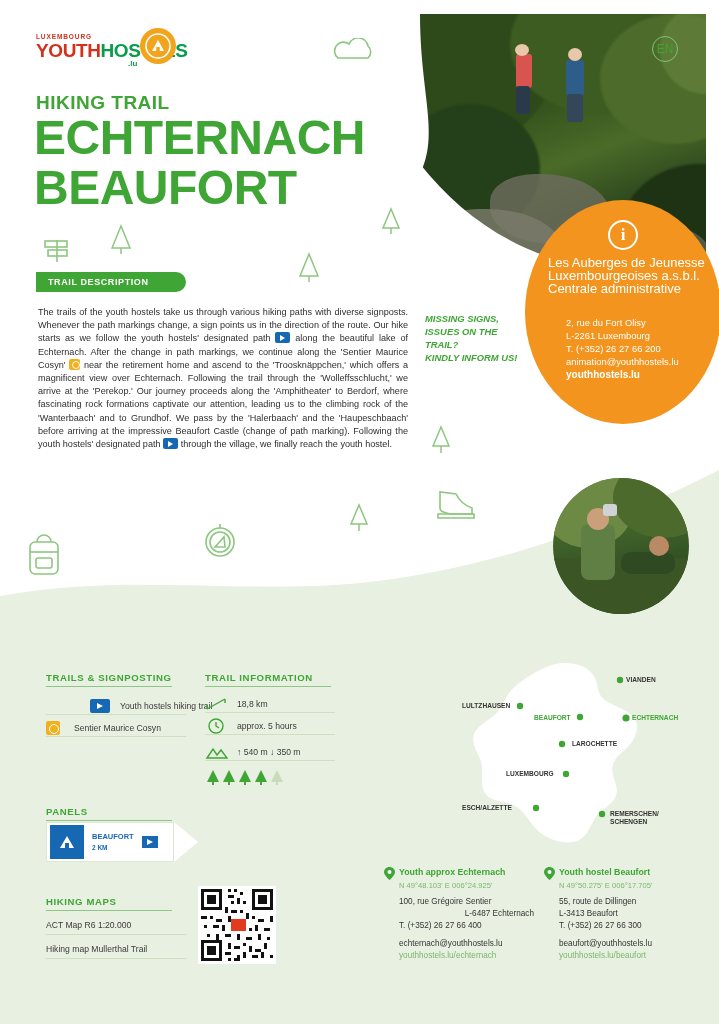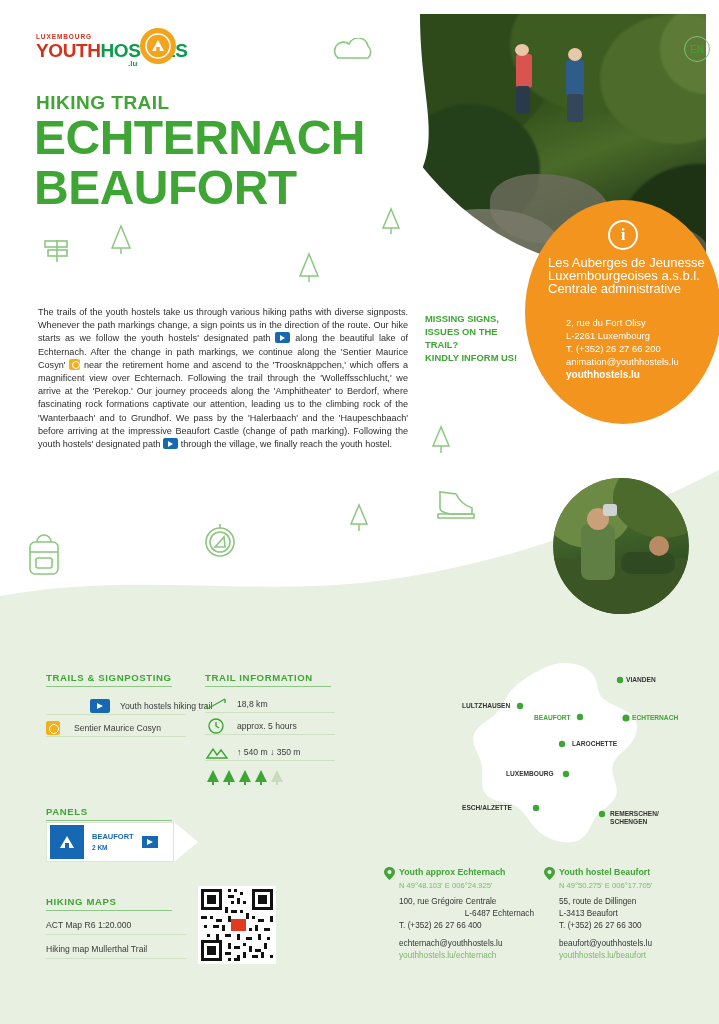--- a/index.html
+++ b/index.html
@@ -141,21 +141,21 @@
     color:#fff; font-size:13px; line-height:13px;
   }
   .addr2 {
     position:absolute; left:566px; top:316px; width:160px;
     color:#fff; font-size:9.4px; line-height:13px;
   }
   .addr2 .web { font-weight:bold; font-size:10px; }
 
   .missing {
     position:absolute; left:425px; top:312px; width:120px;
-    color:#3fa535; font-size:9.4px; font-weight:bold; line-height:13px;
+    color:#3fa535; font-size:9.4px; font-weight:bold; line-height:13px;font-style:italic;
   }
 
   
   .photo-round {
     position:absolute; left:553px; top:478px;
     width:136px; height:136px; border-radius:50%;
     overflow:hidden;
     background: linear-gradient(170deg,#5d7a3a 0%,#41632a 40%,#2f4d22 70%,#24391a 100%);
   }
 
@@ -214,23 +214,23 @@
 
   
   .mapbox { position:absolute; left:440px; top:660px; width:260px; height:190px; }
 
   .contact-col { position:absolute; font-size:8.2px; line-height:12px; color:#333; }
   .contact-title { color:#3fa535; font-weight:bold; font-size:8.8px; }
   .contact-coord { color:#7ab86a; font-size:7.6px; }
   .contact-link { color:#7ab86a; }
 
   .lang-badge {
-    position:absolute; left:684px; top:36px; width:26px; height:26px;
+    position:absolute; left:652px; top:36px; width:26px; height:26px;
     border-radius:50%; border:1.5px solid #7cc47a; color:#3fa535;
-    font-size:10px; font-weight:normal; display:flex; align-items:center; justify-content:center;
+    font-size:12px; font-weight:normal; display:flex; align-items:center; justify-content:center;
   }
 </style>
 </head>
 <body>
 
 <div id="page">
 
   <svg class="bottom-bg" viewBox="0 0 719 1024" preserveAspectRatio="none">
     <path d="M0,596 C140,570 260,600 400,578 C520,559 620,520 719,470 L719,1024 L0,1024 Z" fill="#e8f0e2"></path>
     <path d="M0,636 C150,612 270,640 410,620 C540,601 640,566 719,520 L719,1024 L0,1024 Z" fill="#e8f0e2"></path>
@@ -343,20 +343,21 @@
       <line x1="20" y1="4" x2="20" y2="8"></line>
     </g>
   </svg>
   <svg class="deco" style="left:432px;top:486px;" width="48" height="36" viewBox="0 0 48 36">
     <g stroke="#8cc77f" stroke-width="1.6" fill="none">
       <path d="M8 6 L8 22 C8 26 12 26 18 28 L40 28 L40 22 C34 20 28 16 24 8 Z"></path>
       <path d="M6 28 L42 28 L42 32 L6 32 Z"></path>
     </g>
   </svg>
 
+  <div class="td-tab">TRAIL DESCRIPTION</div>
   <div class="td-body">
     <span>The trails of the youth hostels take us through various hiking paths with diverse signposts. Whenever the path markings change, a sign points us in the direction of the route. Our hike starts as we follow the youth hostels' designated path</span>
     <span class="inline-badge-blue"></span>
     <span>along the beautiful lake of Echternach. After the change in path markings, we continue along the 'Sentier Maurice Cosyn'</span>
     <span class="inline-badge-yellow"></span>
     <span>near the retirement home and ascend to the 'Troosknäppchen,' which offers a magnificent view over Echternach. Following the trail through the 'Wolleffsschlucht,' we arrive at the 'Perekop.' Our journey proceeds along the 'Amphitheater' to Berdorf, where fascinating rock formations captivate our attention, leading us to the climbing rock of the 'Wanterbaach' and to Grundhof. We pass by the 'Halerbaach' and the 'Haupeschbaach' before arriving at the impressive Beaufort Castle (change of path marking). Following the youth hostels' designated path</span>
     <span class="inline-badge-blue"></span>
     <span>through the village, we finally reach the youth hostel.</span>
   </div>
 
@@ -587,21 +588,21 @@
 
   <div class="contact-col" style="left:384px; top:866px; width:150px;">
     <div style="display:flex;align-items:flex-start;">
       <svg width="11" height="13" viewBox="0 0 11 13" style="margin-right:4px;margin-top:1px;">
         <path d="M5.5 0 C8.5 0 11 2.3 11 5 C11 8.6 5.5 13 5.5 13 C5.5 13 0 8.6 0 5 C0 2.3 2.5 0 5.5 0 Z" fill="#3fa535"></path>
         <circle cx="5.5" cy="5" r="2" fill="#ffffff"></circle>
       </svg>
       <span class="contact-title">Youth approx Echternach</span>
     </div>
     <div class="contact-coord" style="margin-left:15px;">N 49°48.103' E 006°24.925'</div>
-    <div style="margin-left:15px;margin-top:4px;">100, rue Grégoire Centrale</div>
+    <div style="margin-left:15px;margin-top:4px;">100, rue Grégoire Sentier</div>
     <div style="margin-left:15px;text-align:right;">L-6487 Echternach</div>
     <div style="margin-left:15px;">T. (+352) 26 27 66 400</div>
     <div style="margin-left:15px;margin-top:6px;">echternach@youthhostels.lu</div>
     <div class="contact-link" style="margin-left:15px;">youthhostels.lu/echternach</div>
   </div>
 
   <div class="contact-col" style="left:544px; top:866px; width:150px;">
     <div style="display:flex;align-items:flex-start;">
       <svg width="11" height="13" viewBox="0 0 11 13" style="margin-right:4px;margin-top:1px;">
         <path d="M5.5 0 C8.5 0 11 2.3 11 5 C11 8.6 5.5 13 5.5 13 C5.5 13 0 8.6 0 5 C0 2.3 2.5 0 5.5 0 Z" fill="#3fa535"></path>

